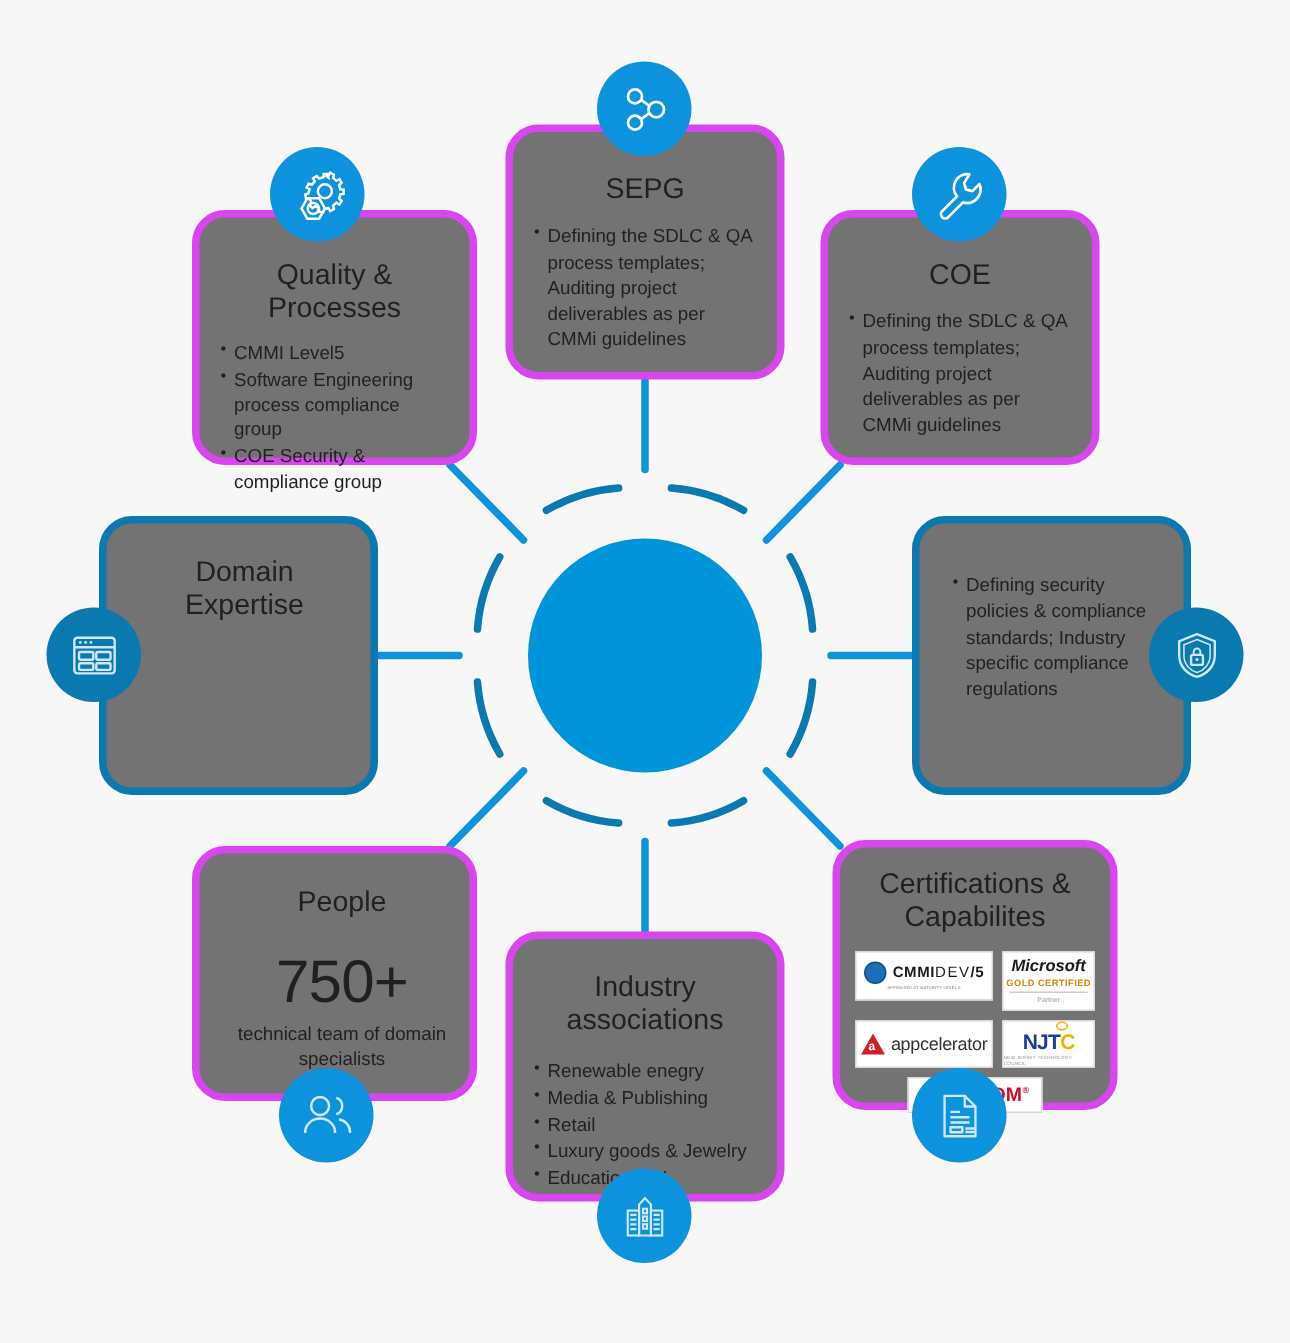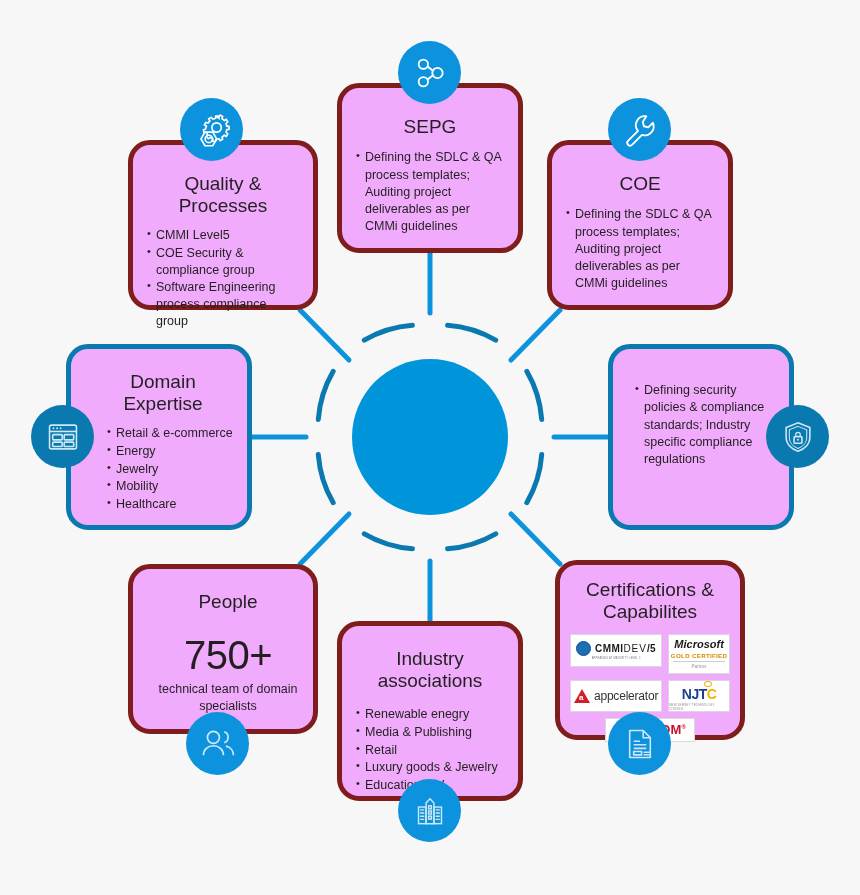--- a/index.html
+++ b/index.html
@@ -12,23 +12,23 @@
   }
   #stage{position:relative;width:860px;height:895px;}
 
   
   #wires{position:absolute;left:0;top:0;width:860px;height:895px;}
 
   
   .card{
     position:absolute;
     box-sizing:border-box;
-    border:5px solid #7f1d1d;
+    border:5px solid #d946ef;
     border-radius:22px;
-    background:#f0abfc;
+    background:#737373;
     z-index:3;
   }
   .card.dark{border-color:#0a79b0;}
 
   .card-title{
     text-align:center;
     font-size:19px;
     line-height:1.18;
     color:#231f20;
     font-weight:400;
@@ -186,22 +186,22 @@
       <path d="M 430 621 L 430 561"></path>
 
       <path d="M 560 564 L 511 514"></path>
     </g>
   </svg>
 
   <div class="card" style="left:128px;top:140px;width:190px;height:170px;padding:28px 14px 10px 14px;">
     <div class="card-title">Quality &amp; Processes</div>
     <ul class="bullets">
       <li>CMMI Level5</li>
+      <li>Software Engineering process compliance group</li>
       <li>COE Security &amp; compliance group</li>
-      <li>Software Engineering process compliance group</li>
     </ul>
   </div>
   <div class="badge" style="left:180px;top:98px;width:63px;height:63px;">
     <svg width="40" height="40" viewBox="0 0 48 48" fill="none" stroke="#ffffff" stroke-width="2">
       <path d="M29 7.5 l3.4 1.0 1.3 -2.4 3.0 1.6 -0.6 2.7 2.6 2.2 2.4 -1.3 1.8 2.9 -2.0 1.9 0.9 3.3 2.7 0.3 0 3.4 -2.7 0.4 -0.9 3.3 2.0 1.9 -1.8 2.9 -2.4 -1.3 -2.6 2.2 0.6 2.7 -3.0 1.6 -1.3 -2.4 -3.4 1.0 -1.0 2.5 -3.3 -0.6 0.1 -2.7 -3.0 -1.7 -2.2 1.6 -2.4 -2.4 1.6 -2.2 -1.7 -3.0 -2.7 0.1 -0.6 -3.3 2.5 -1.0 1.0 -3.4 -2.4 -1.3 1.6 -3.0 2.7 0.6 2.2 -2.6 -1.3 -2.4 2.9 -1.8 1.9 2.0 3.3 -0.9 0.3 -2.7 3.4 0 0.4 2.7z"></path>
       <circle cx="29.5" cy="21" r="5.6"></circle>
       <path d="M15.5 26.5 l9.4 0 4.7 8.2 -4.7 8.2 -9.4 0 -4.7 -8.2z"></path>
       <circle cx="20.2" cy="34.7" r="4.4"></circle>
     </svg>
   </div>
@@ -225,27 +225,20 @@
     <p class="para">Defining the SDLC &amp; QA process templates; Auditing project deliverables as per CMMi guidelines</p>
   </div>
   <div class="badge" style="left:608px;top:98px;width:63px;height:63px;">
     <svg width="40" height="40" viewBox="0 0 48 48" fill="none" stroke="#ffffff" stroke-width="2.2" stroke-linejoin="round" stroke-linecap="round">
       <path d="M31.6 7.5 a10.8 10.8 0 0 0 -10.0 17.6 L9.6 37.1 a3.4 3.4 0 0 0 4.8 4.8 L26.4 29.9 a10.8 10.8 0 0 0 13.1 -14.6 l-5.6 5.6 -5.2 -1.4 -1.4 -5.2 z"></path>
     </svg>
   </div>
 
   <div class="card dark" style="left:66px;top:344px;width:186px;height:186px;padding:22px 14px 10px 22px;">
     <div class="card-title">Domain Expertise</div>
-    <ul class="bullets" style="padding-left:14px;">
-      <li>Retail &amp; e-commerce</li>
-      <li>Energy</li>
-      <li>Jewelry</li>
-      <li>Mobility</li>
-      <li>Healthcare</li>
-    </ul>
   </div>
   <div class="badge deep" style="left:31px;top:405px;width:63px;height:63px;">
     <svg width="38" height="38" viewBox="0 0 48 48" fill="none" stroke="#cfe8f5" stroke-width="2">
       <rect x="7" y="9" width="34" height="30" rx="2.5"></rect>
       <path d="M7 17 L41 17"></path>
       <circle cx="12" cy="13" r="1.2" fill="#cfe8f5" stroke="none"></circle>
       <circle cx="16.5" cy="13" r="1.2" fill="#cfe8f5" stroke="none"></circle>
       <circle cx="21" cy="13" r="1.2" fill="#cfe8f5" stroke="none"></circle>
       <rect x="11" y="21" width="12" height="6.6" rx="1"></rect>
       <rect x="25.5" y="21" width="12" height="6.6" rx="1"></rect>

